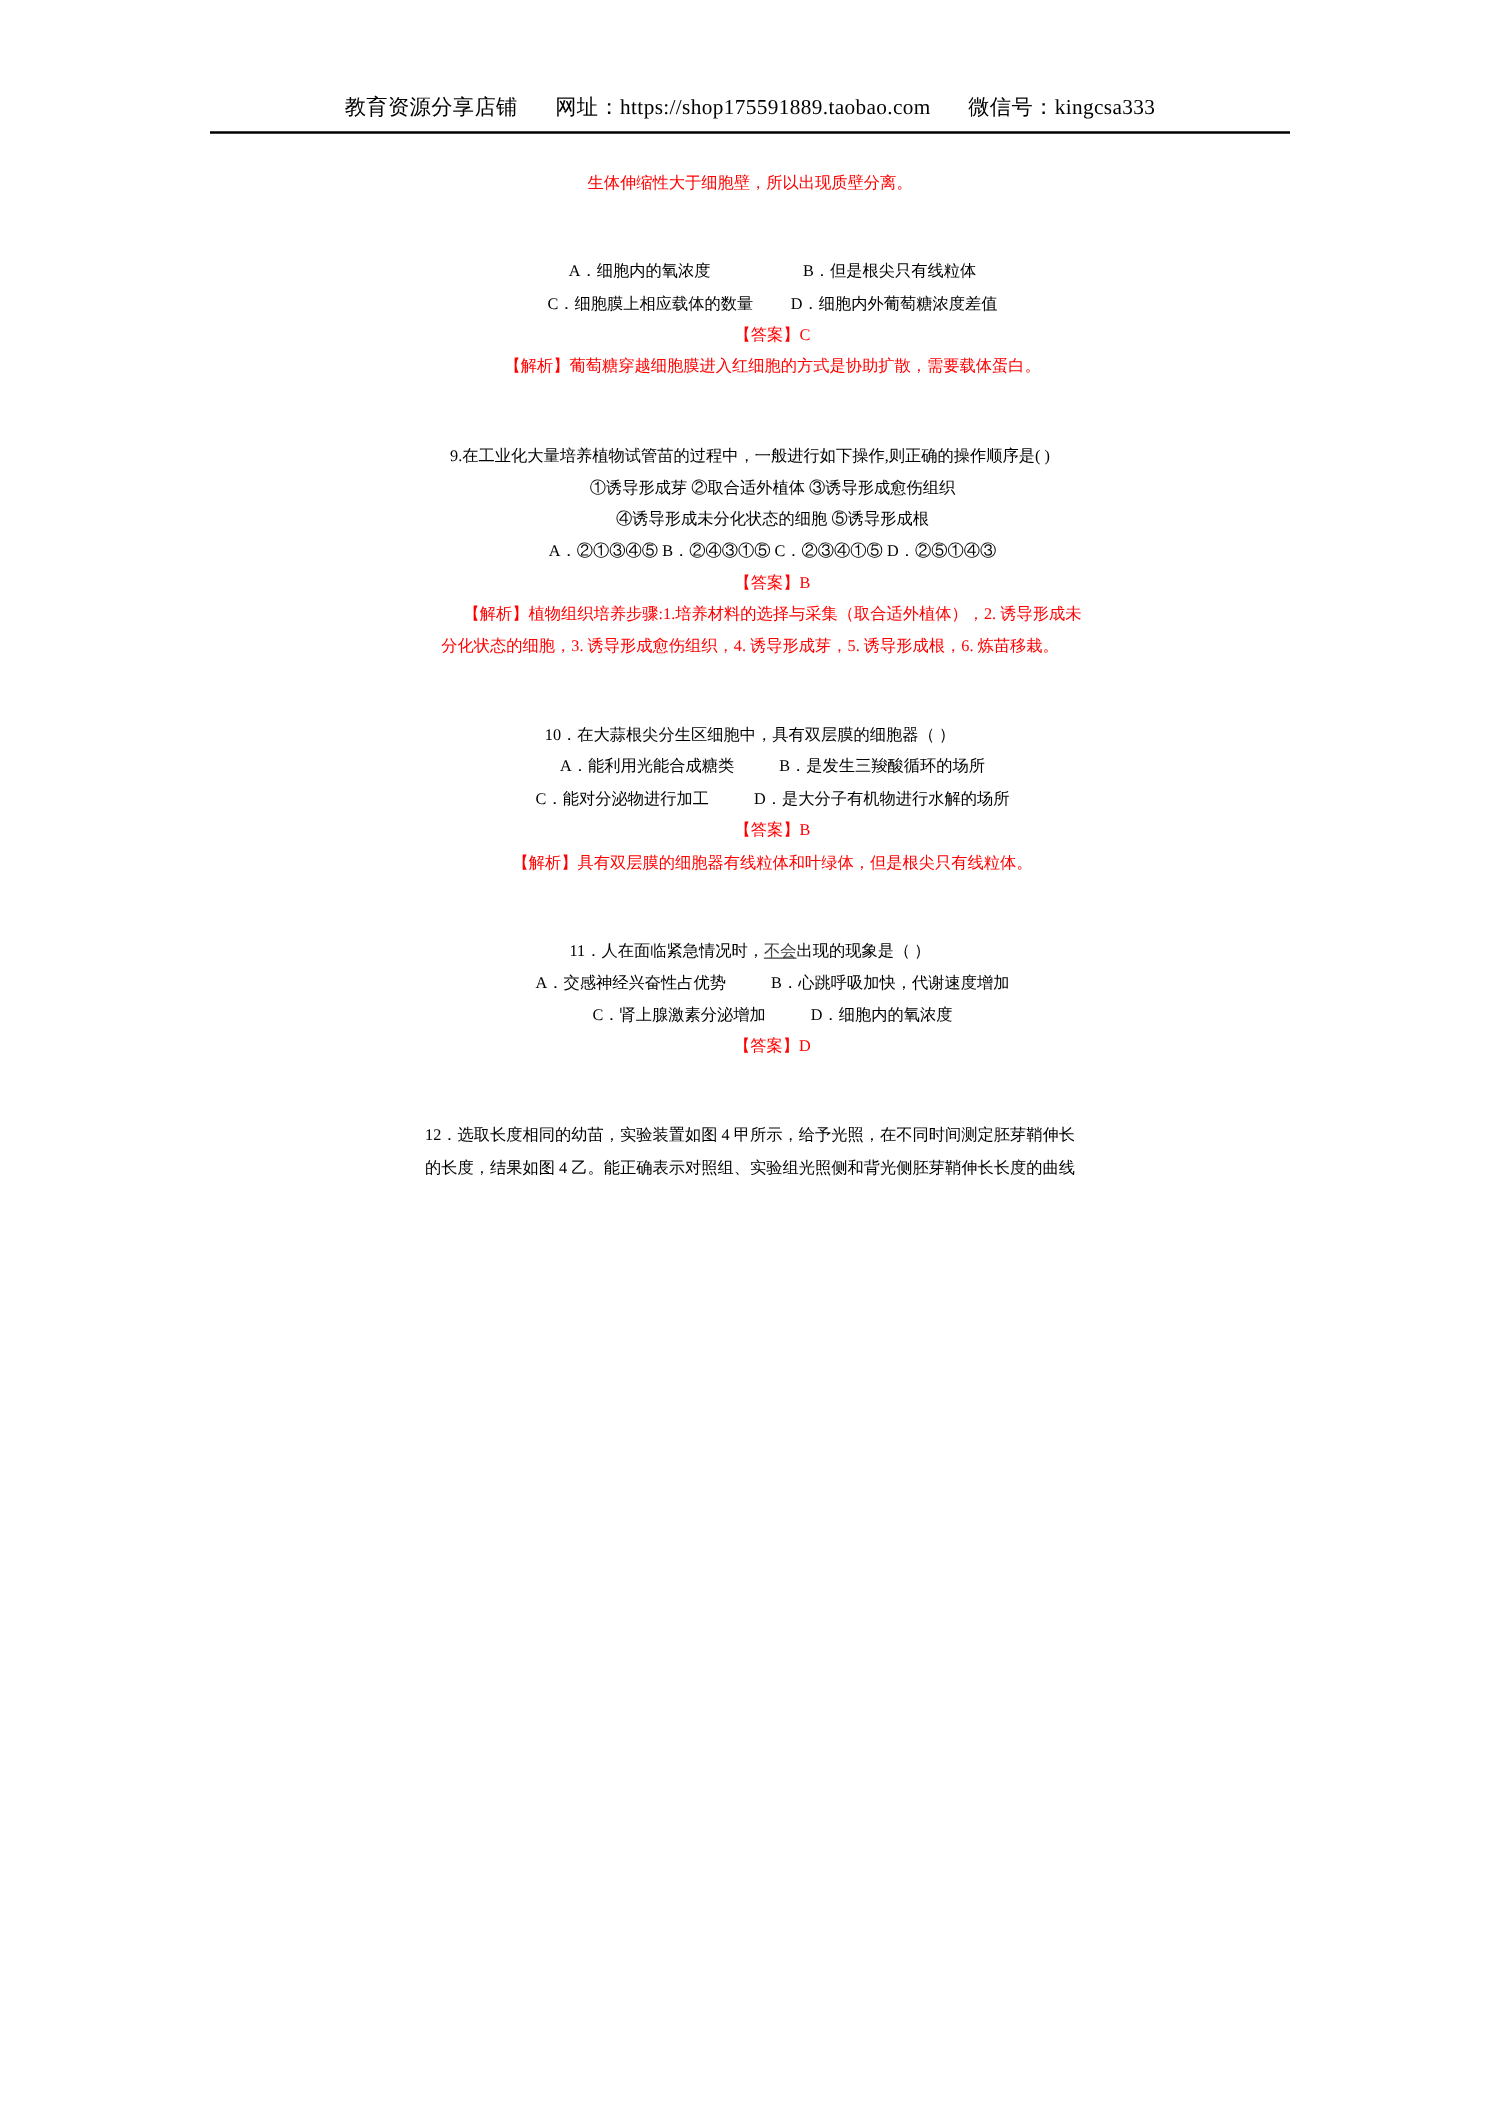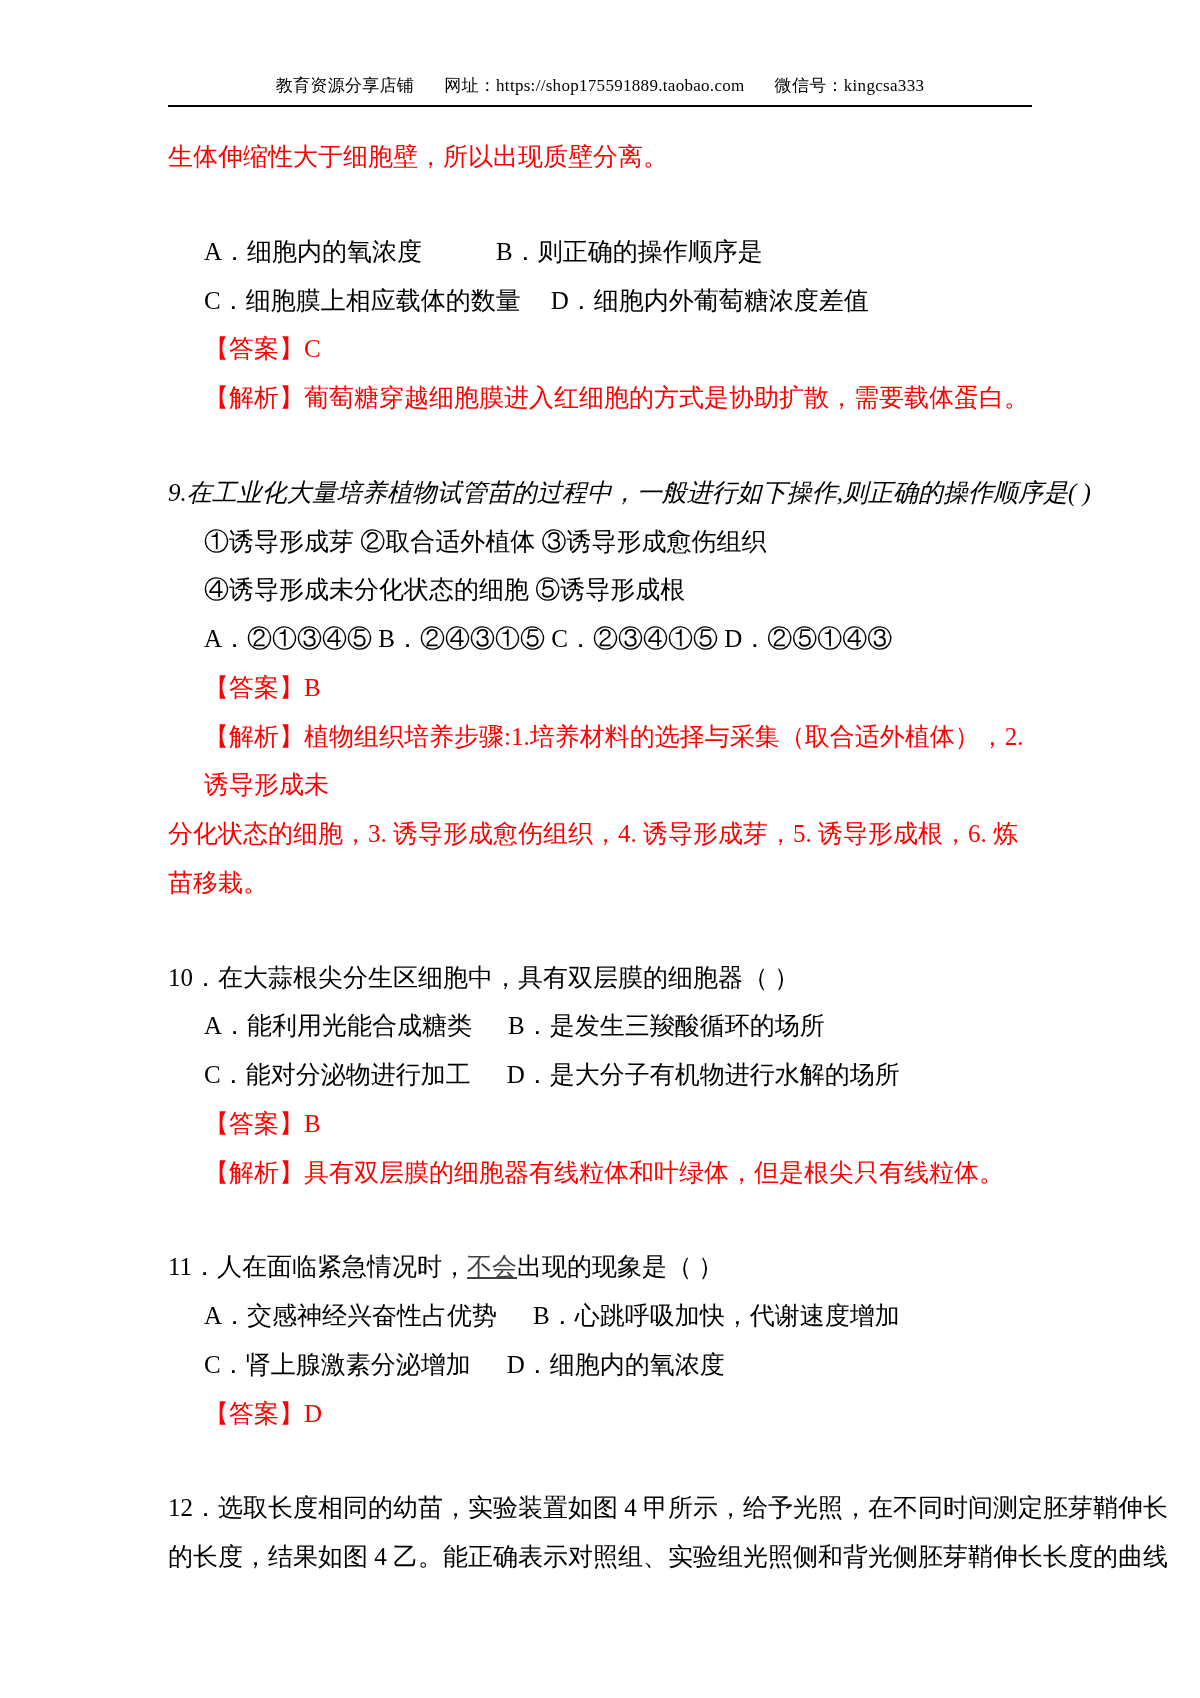--- a/index.html
+++ b/index.html
@@ -33,22 +33,23 @@
     display: inline-block;
   }
   .header .gap-md { display: inline-block; width: 30px; }
   .header-rule {
     margin-top: 8px;
     border-top: 2px solid #000;
     height: 0;
   }
   .content {
     padding-top: 26px;
-    font-size: 25px;
+    font-size: 13px;
     line-height: 1.95;
+    text-align: center;
   }
   .red {
     color: #ff0000;
   }
   .red-b {
     color: #ff0000;
     font-weight: normal;
   }
   .blue-underline {
     color: #404040;
@@ -70,41 +71,41 @@
   .gap-v-lg { height: 46px; }
   .ans {
     padding-left: 36px;
   }
   .exp {
     padding-left: 36px;
   }
   .exp-cont {
     padding-left: 0;
   }
-  .q9line { letter-spacing: 0px; font-style: italic; }
+  .q9line { letter-spacing: 0px; }
 </style>
 </head>
 <body>
 
 <div class="page">
 
   <div class="header">
     <span class="seg">教育资源分享店铺</span><span class="gap-md"></span><span class="seg">网址：</span><span class="seg">https://shop175591889.taobao.com</span><span class="gap-md"></span><span class="seg">微信号：</span><span class="seg">kingcsa333</span>
   </div>
   <div class="header-rule"></div>
 
   <div class="content">
 
     <div class="red">生体伸缩性大于细胞壁，所以出现质壁分离。</div>
 
     <div class="gap-v-lg"></div>
 
     <div class="q">
       <div class="opt-row">
-        <span>A．细胞内的氧浓度</span><span class="sp-a"></span><span>B．则正确的操作顺序是</span>
+        <span>A．细胞内的氧浓度</span><span class="sp-a"></span><span>B．但是根尖只有线粒体</span>
       </div>
       <div class="opt-row">
         <span>C．细胞膜上相应载体的数量</span><span class="sp-c"></span><span>D．细胞内外葡萄糖浓度差值</span>
       </div>
       <div class="ans">
         <span class="red-b">【答案】</span><span class="red">C</span>
       </div>
       <div class="exp">
         <span class="red-b">【解析】</span><span class="red">葡萄糖穿越细胞膜进入红细胞的方式是协助扩散，需要载体蛋白。</span>
       </div>

